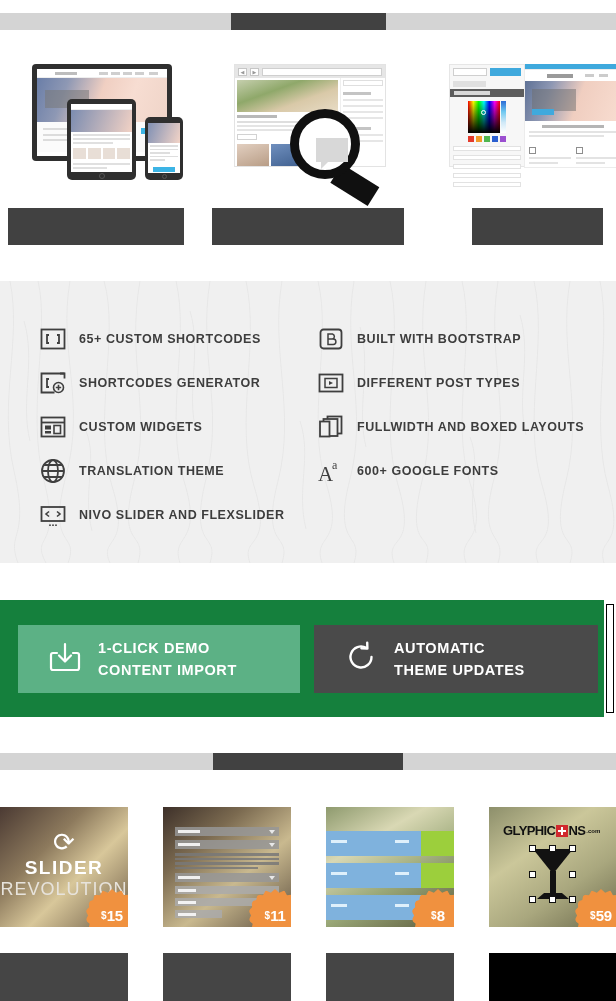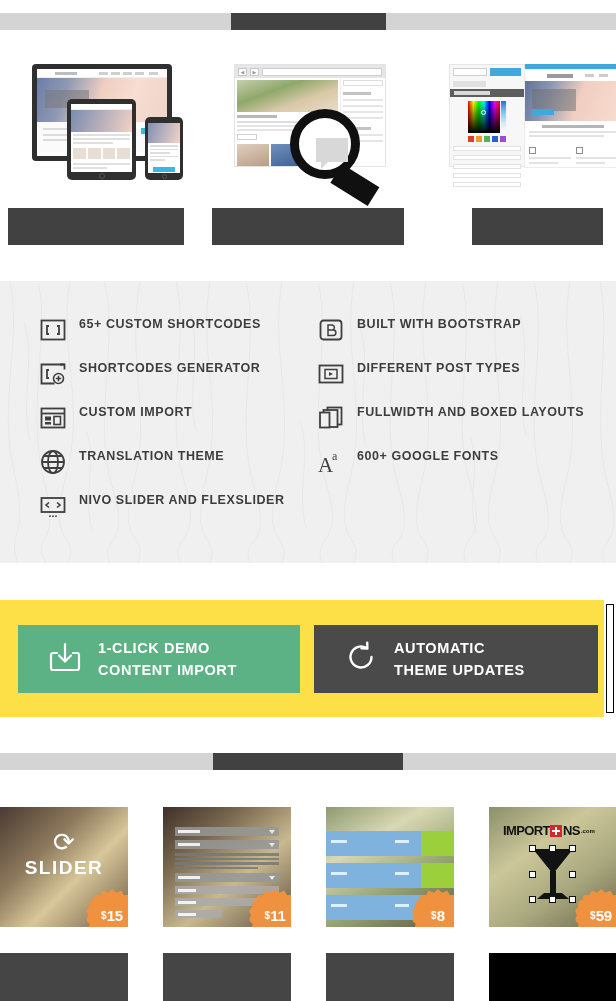--- a/index.html
+++ b/index.html
@@ -146,32 +146,32 @@
   .opt .preview .pcols .c .ll { height:2px; background:#e3e3e3; margin-top:3px; }
   .opt .topbar { position:absolute; left:76px; top:0; width:96px; height:6px; background:#3fa9dd; }
 
   
   #features {
     position:absolute; left:0; top:281px; width:616px; height:282px;
     background:#f0f0f0;
   }
   #features .grain { position:absolute; inset:0; opacity:.55; }
   .feat-col { position:absolute; top:36px; }
-  .feat-row { display:flex; height:44px; }
+  .feat-row { display:flex; align-items:center; height:44px; }
   .feat-icon {
     width:26px; height:26px; flex:none; margin-right:13px;
     color:#3f3f3f; position:relative;
   }
   .feat-label {
     font-size:12.5px; font-weight:bold; letter-spacing:.55px;
     color:#3d3d3d; white-space:nowrap;
   }
 
   
-  #cta { position:absolute; left:0; top:600px; width:616px; height:117px; background:#fde047; }
+  #cta { position:absolute; left:0; top:600px; width:616px; height:117px; background:#15803d; }
   #cta .scroll-strip { position:absolute; right:0; top:0; width:12px; height:117px; background:#fff; }
   #cta .scroll-strip i { position:absolute; left:2px; top:4px; width:8px; height:109px; background:#fff; border:1px solid #000; }
   .cta-btn {
     position:absolute; top:25px; height:68px;
     display:flex; align-items:center; gap:16px; padding-left:30px;
     color:#fff;
   }
   .cta-btn .cta-txt {
     font-size:14.5px; font-weight:bold; letter-spacing:.6px; line-height:1.55;
   }
@@ -490,21 +490,21 @@
     <div class="feat-row">
       <div class="feat-icon">
         <svg viewBox="0 0 26 26" width="26" height="26" fill="none" stroke="#3f3f3f" stroke-width="1.8">
           <rect x="1.5" y="3.5" width="23" height="19"></rect>
           <path d="M1.5 8.5 h23"></path>
           <rect x="5" y="11.5" width="6" height="4" fill="#3f3f3f" stroke="none"></rect>
           <rect x="5" y="17" width="6" height="2.5" fill="#3f3f3f" stroke="none"></rect>
           <rect x="14" y="11.5" width="6.5" height="8" stroke-width="1.6"></rect>
         </svg>
       </div>
-      <div class="feat-label">CUSTOM IMPORT</div>
+      <div class="feat-label">CUSTOM WIDGETS</div>
     </div>
 
     <div class="feat-row">
       <div class="feat-icon">
         <svg viewBox="0 0 26 26" width="26" height="26" fill="none" stroke="#3f3f3f" stroke-width="1.8">
           <circle cx="13" cy="13" r="11"></circle>
           <ellipse cx="13" cy="13" rx="5" ry="11"></ellipse>
           <path d="M2 13 h22 M4 7 h18 M4 19 h18"></path>
         </svg>
       </div>
@@ -609,20 +609,21 @@
   <div class="dark-seg" style="left:213px; width:190px;"></div>
 </div>
 
 <section id="plugins">
 
   <div class="pcard" style="left:0px">
     <div class="thumb thumb-rev">
       <div class="rev-wrap">
         <div class="rev-ico">⟳</div>
         <div class="rev-1">SLIDER</div>
+        <div class="rev-2">REVOLUTION</div>
       </div>
       <div class="badge">
         <div class="star"></div>
         <div class="price">
             <span class="cur">$</span>
             <span>15</span>
           </div>
       </div>
     </div>
     <div class="pcap"></div>
@@ -695,21 +696,21 @@
             <span>8</span>
           </div>
       </div>
     </div>
     <div class="pcap"></div>
   </div>
 
   <div class="pcard" style="left:489px">
     <div class="thumb thumb-glyph">
       <div class="gl-logo">
-        <span>IMPORT</span>
+        <span>GLYPHIC</span>
           <span class="cross"></span>
           <span>NS</span>
           <span class="dotcom">.com</span>
       </div>
       <div class="glass">
         <div class="cup"></div>
           <div class="stem"></div>
           <div class="base"></div>
         <span class="hd" style="left:-4px;  top:-4px"></span>
         <span class="hd" style="left:16px;  top:-4px"></span>

